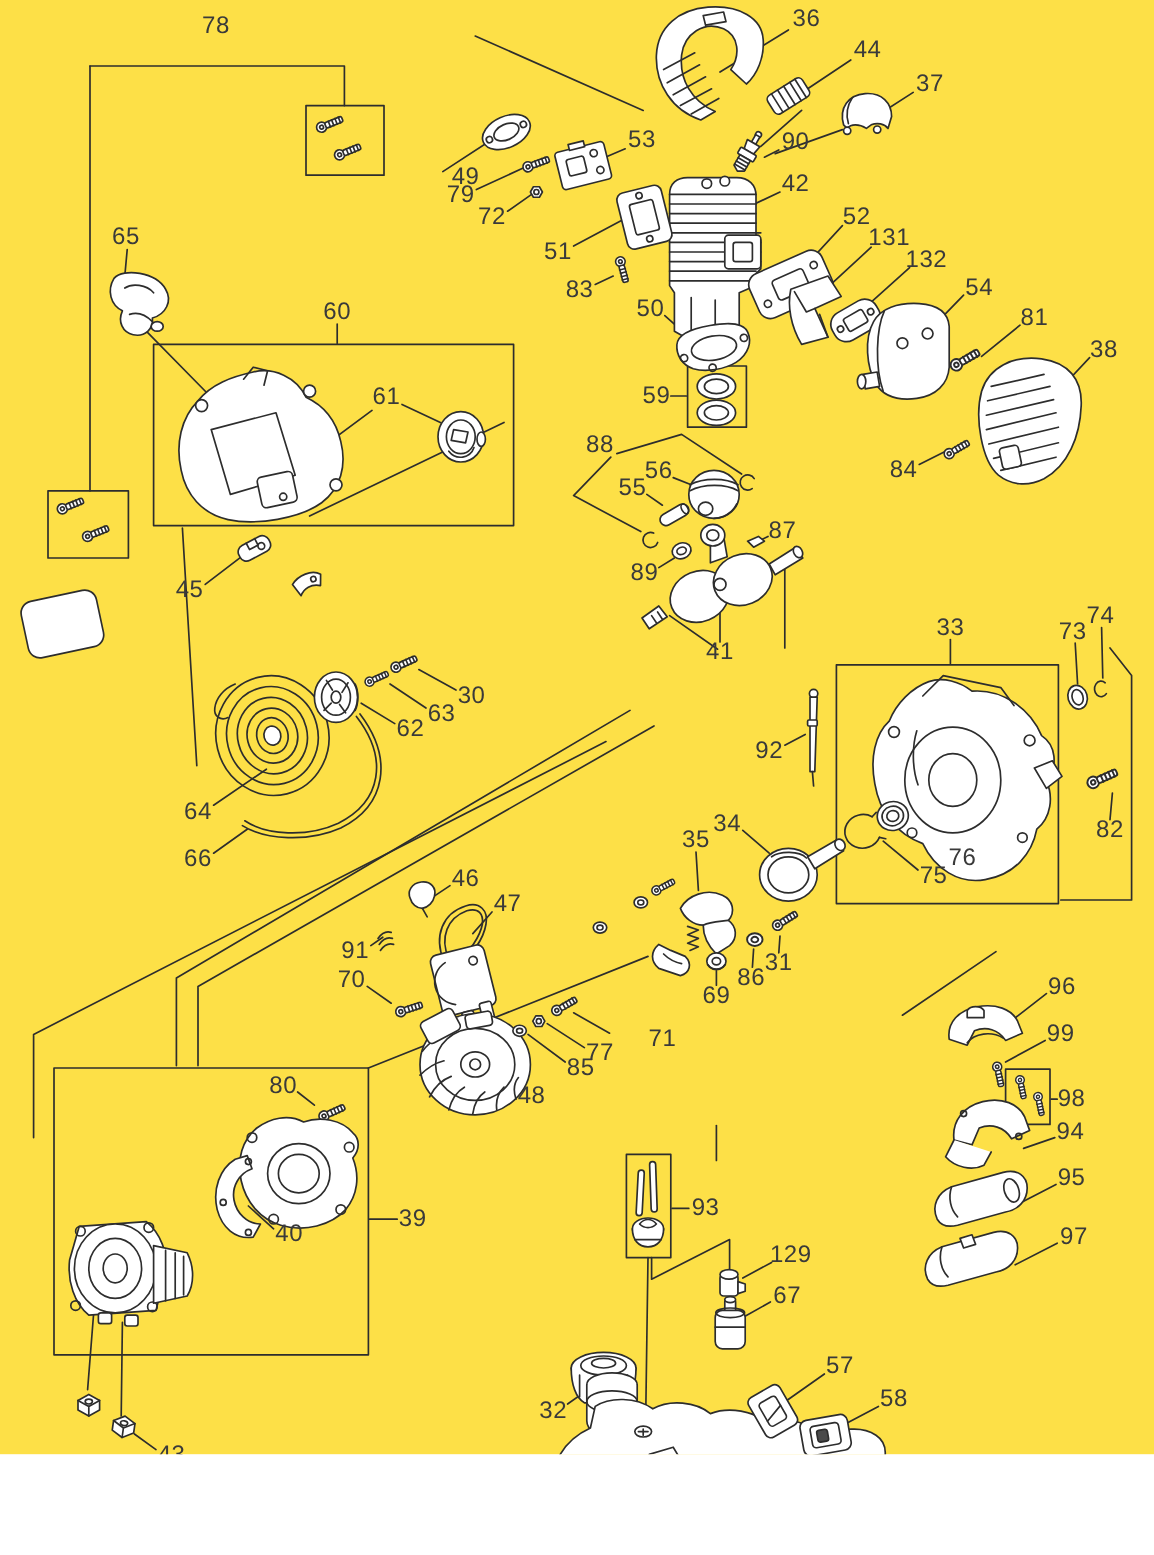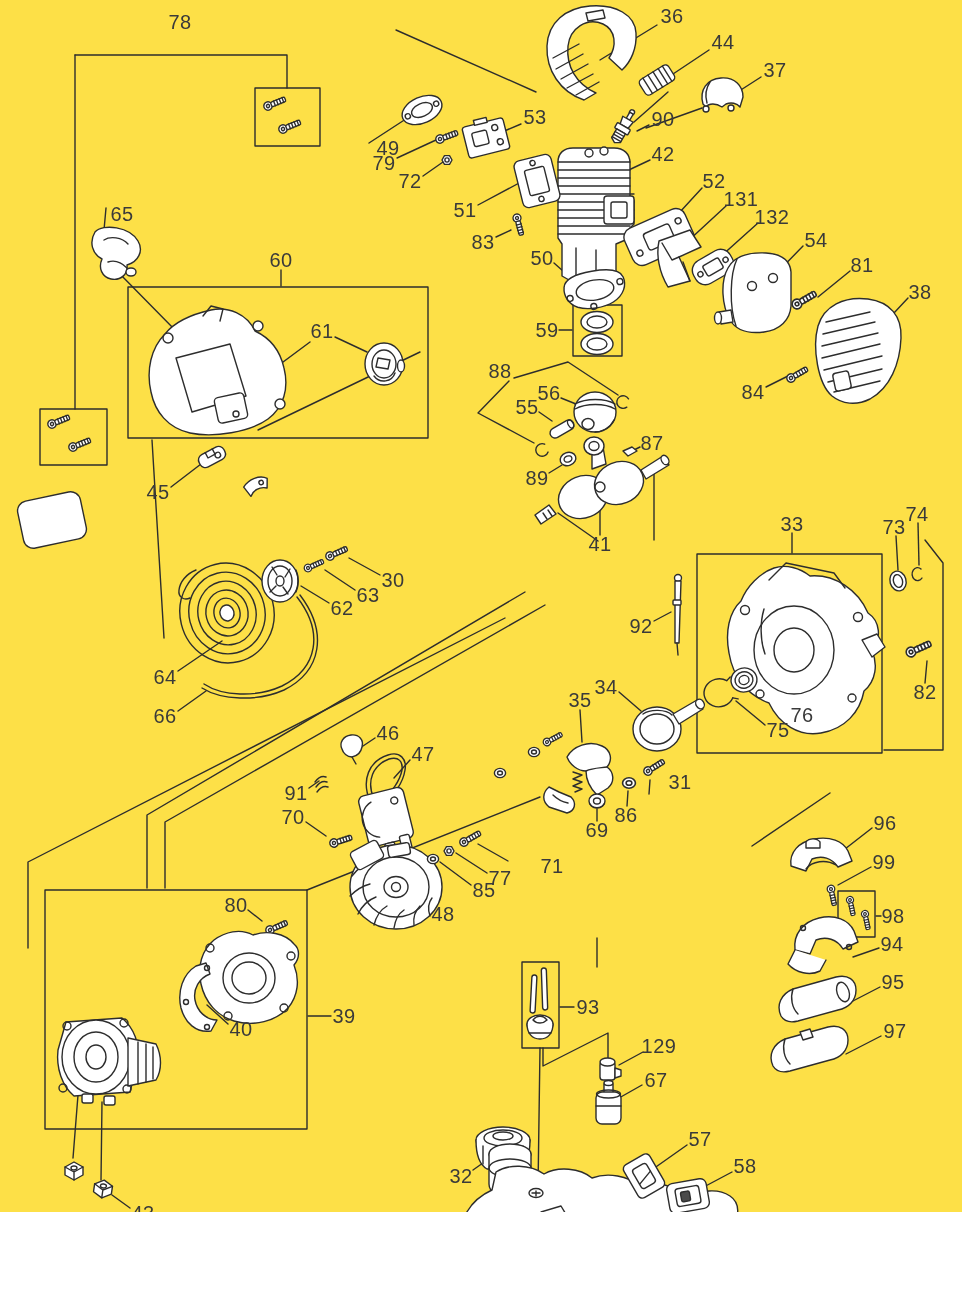--- a/index.html
+++ b/index.html
@@ -592,21 +592,21 @@
     <div class="lbl" style="left: 410px; top: 181px;">72</div>
     <div class="lbl" style="left: 663px; top: 154px;">42</div>
     <div class="lbl" style="left: 714px; top: 181px;">52</div>
     <div class="lbl" style="left: 741px; top: 199px;">131</div>
     <div class="lbl" style="left: 772px; top: 217px;">132</div>
     <div class="lbl" style="left: 816px; top: 240px;">54</div>
     <div class="lbl" style="left: 862px; top: 265px;">81</div>
     <div class="lbl" style="left: 920px; top: 292px;">38</div>
     <div class="lbl" style="left: 465px; top: 210px;">51</div>
     <div class="lbl" style="left: 483px; top: 242px;">83</div>
-    <div class="lbl" style="left: 105px; top: 214px; margin-left: 17px;">65</div>
+    <div class="lbl" style="left: 105px; top: 198px;">65</div>
     <div class="lbl" style="left: 281px; top: 260px;">60</div>
     <div class="lbl" style="left: 322px; top: 331px;">61</div>
     <div class="lbl" style="left: 542px; top: 258px;">50</div>
     <div class="lbl" style="left: 547px; top: 330px;">59</div>
     <div class="lbl" style="left: 500px; top: 371px;">88</div>
     <div class="lbl" style="left: 549px; top: 393px;">56</div>
     <div class="lbl" style="left: 527px; top: 407px;">55</div>
     <div class="lbl" style="left: 753px; top: 392px;">84</div>
     <div class="lbl" style="left: 652px; top: 443px;">87</div>
     <div class="lbl" style="left: 537px; top: 478px; text-align: center;">89</div>
@@ -623,21 +623,21 @@
     <div class="lbl" style="left: 165px; top: 677px;">64</div>
     <div class="lbl" style="left: 802px; top: 715px;">76</div>
     <div class="lbl" style="left: 778px; top: 730px;">75</div>
     <div class="lbl" style="left: 165px; top: 716px;">66</div>
     <div class="lbl" style="left: 606px; top: 687px;">34</div>
     <div class="lbl" style="left: 580px; top: 700px;">35</div>
     <div class="lbl" style="left: 388px; top: 733px;">46</div>
     <div class="lbl" style="left: 423px; top: 754px;">47</div>
     <div class="lbl" style="left: 296px; top: 793px;">91</div>
     <div class="lbl" style="left: 293px; top: 817px;">70</div>
-    <div class="lbl" style="left: 649px; top: 782px; margin-left: 31px;">31</div>
+    <div class="lbl" style="left: 649px; top: 803px;">31</div>
     <div class="lbl" style="left: 626px; top: 815px;">86</div>
     <div class="lbl" style="left: 597px; top: 830px;">69</div>
     <div class="lbl" style="left: 521px; top: 866px; margin-left: 31px;">71</div>
     <div class="lbl" style="left: 500px; top: 878px;">77</div>
     <div class="lbl" style="left: 484px; top: 890px;">85</div>
     <div class="lbl" style="left: 885px; top: 823px;">96</div>
     <div class="lbl" style="left: 884px; top: 862px;">99</div>
     <div class="lbl" style="left: 443px; top: 914px;">48</div>
     <div class="lbl" style="left: 893px; top: 916px;">98</div>
     <div class="lbl" style="left: 892px; top: 944px;">94</div>

